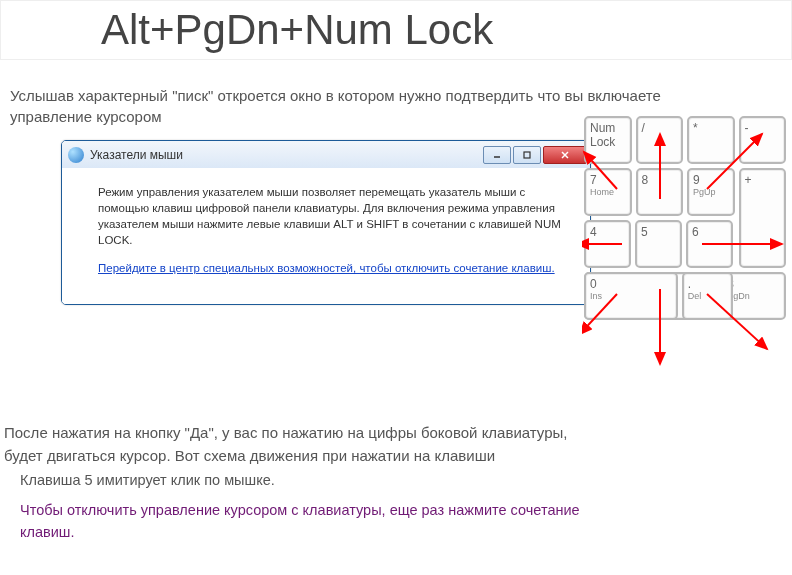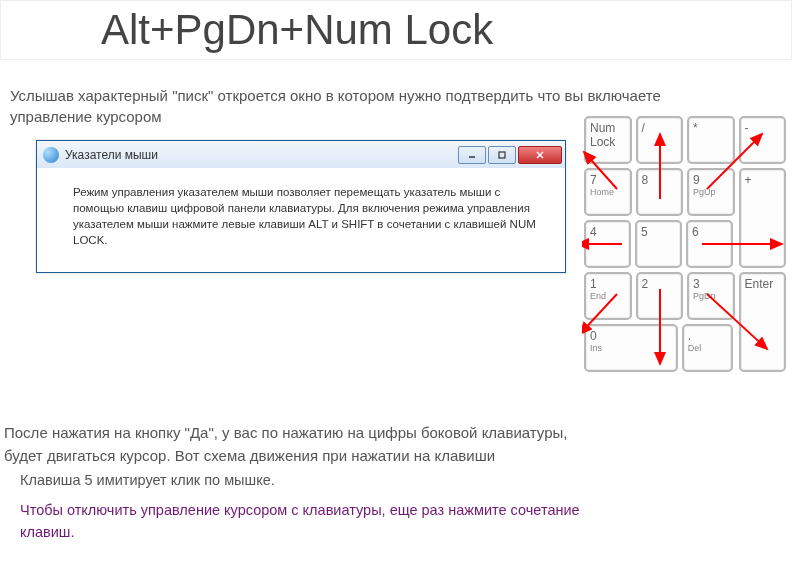--- a/index.html
+++ b/index.html
@@ -1,19 +1,19 @@
 <!DOCTYPE html>
 <html><head>
 <meta charset="utf-8">
 <style>
   *{box-sizing:border-box;margin:0;padding:0}
   body{font-family:"Segoe UI",Tahoma,sans-serif;background:#fff;color:#4a4a4a;width:792px;height:575px;position:relative;overflow:hidden}
   .page-title{font-size:42px;font-weight:300;color:#444;padding:5px 0 5px 100px;border:1px solid #eee}
   .intro{font-size:15px;color:#555;padding:25px 0 0 10px;line-height:1.4;width:730px}
-  .dialog{position:absolute;left:36px;top:140px;width:530px;border:1px solid #1d5b98;border-radius:0;overflow:hidden;box-shadow:0 0 2px rgba(0,0,0,.2);font-size:12px}
+  .dialog{position:absolute;left:61px;top:140px;width:530px;border:1px solid #1d5b98;border-radius:5px;overflow:hidden;box-shadow:0 0 2px rgba(0,0,0,.2);font-size:12px}
   .tbar{height:27px;background:linear-gradient(#f2f6fb,#dbe8f7);display:flex;align-items:center;justify-content:space-between;padding:0 3px 0 6px}
   .tleft{display:flex;align-items:center;gap:6px}
   .ticon{width:16px;height:16px;border-radius:50%;background:radial-gradient(circle at 30% 30%,#aee1ff,#2e7fce)}
   .ttitle{font-size:12px;color:#333}
   .wbs{display:flex;gap:2px}
   .wb{width:28px;height:18px;border:1px solid #6b8db4;background:linear-gradient(#eaf2fb,#cfe1f4);border-radius:2px;display:flex;align-items:center;justify-content:center}
   .wb svg{width:10px;height:10px}
   .wb.close{background:linear-gradient(#f08080,#c83232);border-color:#a02020;width:44px}
   .dbody{background:#fff;padding:16px 22px 12px;color:#1a3a6e}
   .dq{font-size:12.5px;color:#1a3a6e;margin-bottom:10px}
@@ -61,20 +61,21 @@
       <div class="wb close">
           <svg viewBox="0 0 10 10">
             <line x1="2" y1="2" x2="8" y2="8" stroke="#fff" stroke-width="1.5"></line>
             <line x1="8" y1="2" x2="2" y2="8" stroke="#fff" stroke-width="1.5"></line>
           </svg>
         </div>
     </div>
   </div>
   <div class="dbody">
     <div class="ddesc">Режим управления указателем мыши позволяет перемещать указатель мыши с помощью клавиш цифровой панели клавиатуры.  Для включения режима управления указателем мыши нажмите левые клавиши ALT и SHIFT в сочетании с клавишей NUM LOCK.</div>
+    <a class="dlink">Перейдите в центр специальных возможностей, чтобы отключить сочетание клавиш.</a>
   </div>
 </div>
 
 <div class="after">После нажатия на кнопку "Да", у вас по нажатию на цифры боковой клавиатуры, будет двигаться курсор. Вот схема движения при нажатии на клавиши</div>
 <div class="p5">Клавиша 5 имитирует клик по мышке.</div>
 <div class="poff">Чтобы отключить управление курсором с клавиатуры, еще раз нажмите сочетание клавиш.</div>
 
 <div class="kp">
   <div class="krow">
     <div class="key">
@@ -122,23 +123,20 @@
         <span class="n">1</span>
         <span class="s">End</span>
       </div>
     <div class="key">
         <span class="n">2</span>
       </div>
     <div class="key">
         <span class="n">3</span>
         <span class="s">PgDn</span>
       </div>
-    <div class="key tall" style="height:100px">
-        <span class="n">Enter</span>
-      </div>
   </div>
   <div class="krow" style="margin-top:-52px;width:153px">
     <div class="key wide">
         <span class="n">0</span>
         <span class="s">Ins</span>
       </div>
     <div class="key">
         <span class="n">.</span>
         <span class="s">Del</span>
       </div>

